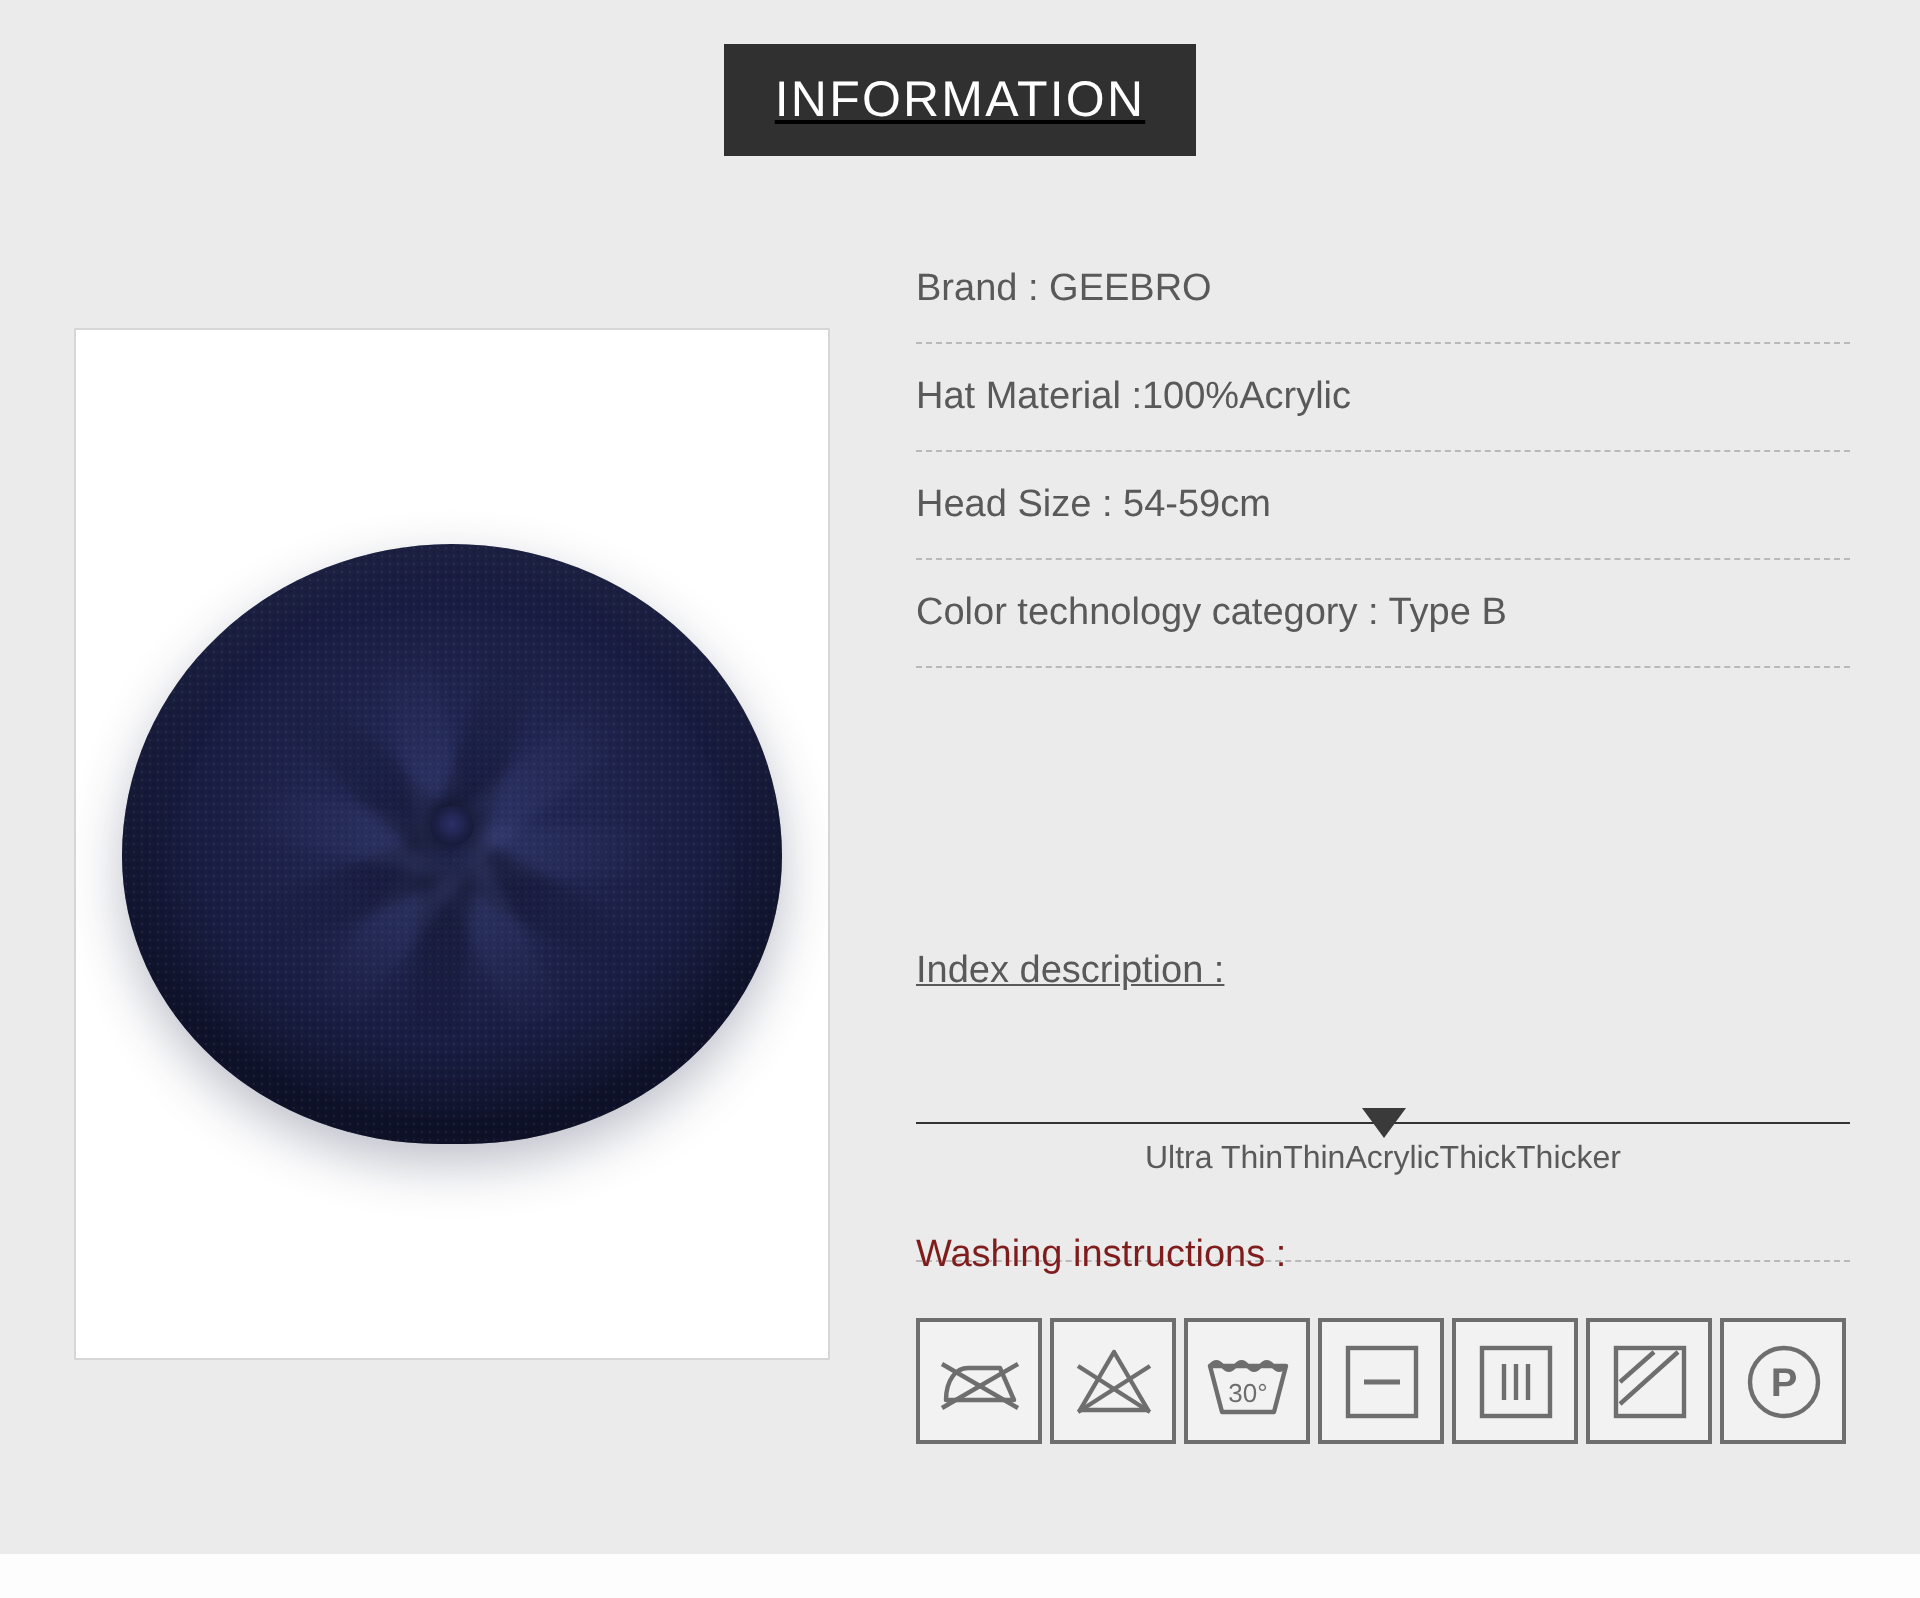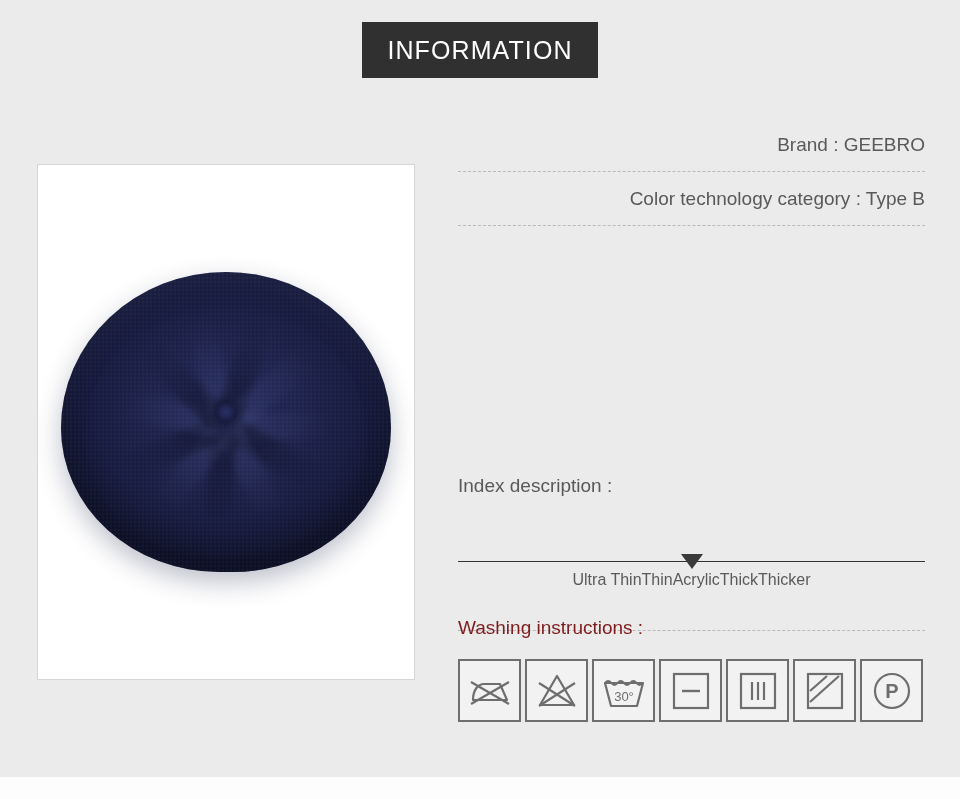--- a/index.html
+++ b/index.html
@@ -33,20 +33,21 @@
   .header-banner {
     position: absolute;
     left: 362px;
     top: 22px;
     width: 236px;
     height: 56px;
     background: #303030;
     display: flex;
     align-items: center;
     justify-content: center;
+    text-decoration: underline;
   }
   .header-banner-title {
     color: #ffffff;
     font-size: 25px;
     letter-spacing: 1.1px;
     font-weight: 400;
     white-space: nowrap;
   }
 
   
@@ -144,21 +145,20 @@
     position: absolute;
     left: 458px;
     top: 118px;
     width: 467px;
   }
   .spec-row {
     height: 54px;
     display: flex;
     align-items: center;
     border-bottom: 1px dashed #b9b9b9;
-    justify-content: flex-end;
   }
   .spec-text {
     font-size: 19px;
     color: #595959;
     font-weight: 400;
     white-space: nowrap;
   }
 
   
   .index-section {
@@ -166,20 +166,21 @@
     left: 458px;
     top: 464px;
     width: 467px;
   }
   .index-title {
     font-size: 19px;
     color: #595959;
     height: 44px;
     display: flex;
     align-items: center;
+    text-decoration: underline;
   }
   .index-scale {
     position: relative;
     width: 467px;
     height: 22px;
   }
   .index-line {
     position: absolute;
     left: 0;
     top: 53px;
@@ -277,20 +278,26 @@
         <div class="center-knot"></div>
       </div>
     </div>
   </div>
 
   <div class="spec-list">
     <div class="spec-row">
       <span class="spec-text">Brand : GEEBRO</span>
     </div>
     <div class="spec-row">
+      <span class="spec-text">Hat Material :100%Acrylic</span>
+    </div>
+    <div class="spec-row">
+      <span class="spec-text">Head Size : 54-59cm</span>
+    </div>
+    <div class="spec-row">
       <span class="spec-text">Color technology category : Type B</span>
     </div>
   </div>
 
   <div class="index-section">
     <div class="index-title">Index description :</div>
     <div class="index-scale">
       <div class="index-line"></div>
       <div class="index-marker" id="index-marker" style="left: 50%;"></div>
       <div class="index-labels">

